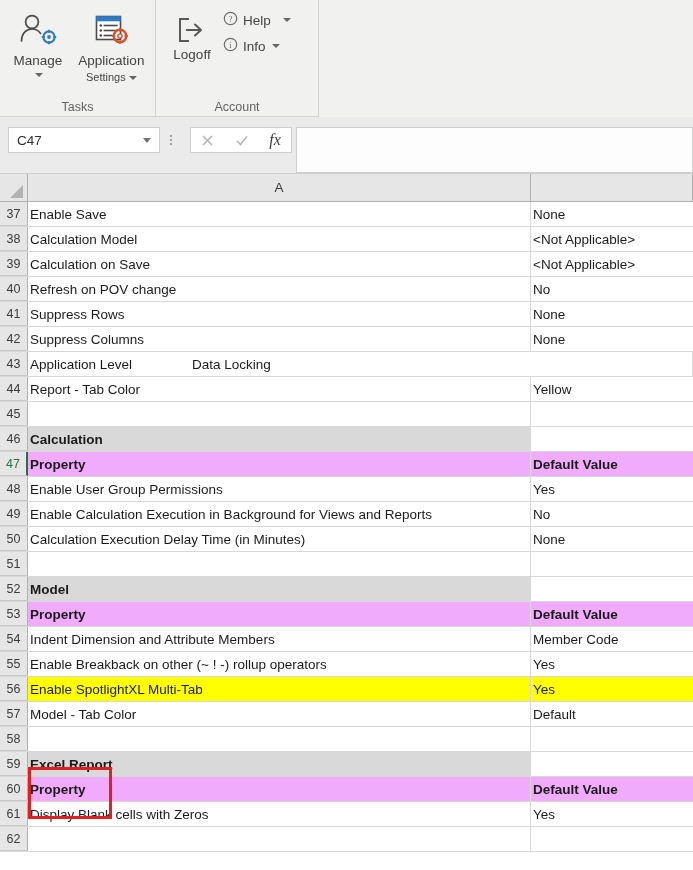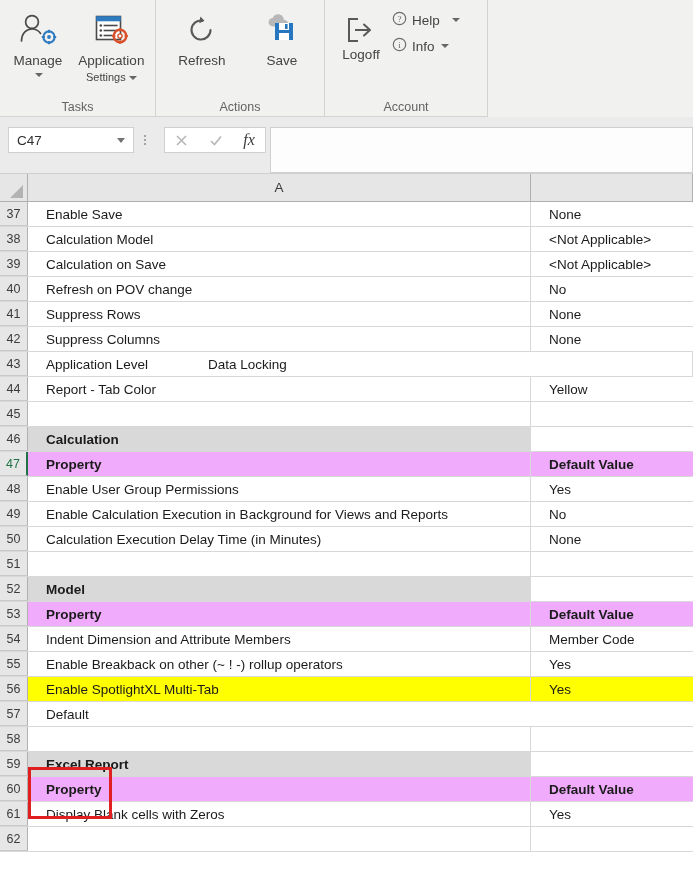--- a/index.html
+++ b/index.html
@@ -106,21 +106,21 @@
   .fbar {
     position: relative;
     height: 57px;
     background: #ebebeb;
     border-bottom: 1px solid #cfcfcf;
     display: flex;
     align-items: flex-start;
     padding-top: 10px;
   }
   .namebox {
-    width: 126px; height: 26px;
+    width: 152px; height: 26px;
     margin-left: 8px;
     background: #ffffff;
     border: 1px solid #d0d0d0;
     display: flex; align-items: center;
     padding: 0 8px;
     font-size: 13.5px;
     color: #2f2f2f;
     justify-content: space-between;
   }
   .namebox .nb-caret {
@@ -208,21 +208,21 @@
   }
   .rh.sel {
     color: #217346;
     border-right: 2px solid #217346;
     background: #e6e6e6;
   }
   .cell {
     display: flex; align-items: center;
     font-size: 13.5px;
     color: #1b1b1b;
-    padding-left: 18px;
+    padding-left: 2px;
     border-right: 1px solid #d8d8d8;
     overflow: hidden; white-space: nowrap;
   }
   .cell-a { width: 503px; min-width: 503px; }
   .cell-b { flex: 1 1 auto; border-right: none; }
   .row.shade .cell-a { background: #d9d9d9; }
   .row.shade-full .cell-a,
   .row.shade-full .cell-b { background: #f0abfc; }
   .row.bold .cell-a,
   .row.bold .cell-b { font-weight: bold; }
@@ -301,51 +301,20 @@
             <div class="lbl">Application</div>
             <div class="lbl2" style="text-align:center;">
               <span>Settings</span><span class="caret-dn"></span>
             </div>
           </div>
 
         </div>
         <div class="rgroup-title">Tasks</div>
       </div>
 
-      <div class="rgroup" style="width:169px;">
-        <div class="rgroup-body" style="justify-content:space-around;">
-
-          <div class="bigbtn">
-            <div class="glyph">
-              <svg width="36" height="34" viewBox="0 0 36 34">
-                <path d="M26.5 17 A9.5 9.5 0 1 1 18.6 7.6" fill="none" stroke="#595959" stroke-width="2.1" stroke-linecap="round"></path>
-                <path d="M16.4 3.4 L20.4 7.8 L15.3 10.3 Z" fill="#595959"></path>
-              </svg>
-            </div>
-            <div class="lbl">Refresh</div>
-          </div>
-
-          <div class="bigbtn">
-            <div class="glyph">
-              <svg width="38" height="34" viewBox="0 0 38 34">
-                <path d="M10.5 13.5 C7.6 13.5 5.6 11.6 5.6 9.2 C5.6 6.9 7.4 5.1 9.7 5.1
-                         C10.4 2.8 12.6 1.3 15.1 1.3 C18.2 1.3 20.7 3.7 20.9 6.8
-                         C23.4 6.9 25.4 8.9 25.4 11.4 C25.4 12.2 25.2 12.9 24.8 13.5 Z" fill="#b8b8b8"></path>
-                <rect x="12" y="10" width="18" height="17" fill="#2677c0"></rect>
-                <rect x="16" y="10" width="10" height="7" fill="#ffffff"></rect>
-                <rect x="22" y="11" width="2.6" height="5" fill="#2677c0"></rect>
-                <rect x="16" y="20" width="10" height="7" fill="#ffffff"></rect>
-              </svg>
-            </div>
-            <div class="lbl">Save</div>
-          </div>
-
-        </div>
-        <div class="rgroup-title">Actions</div>
-      </div>
 
       <div class="rgroup last" style="width:163px;">
         <div class="rgroup-body" style="justify-content:flex-start;padding-left:10px;">
 
           <div class="bigbtn" style="padding-top:10px;">
             <div class="glyph" style="height:32px;">
               <svg width="34" height="28" viewBox="0 0 34 28">
                 <path d="M14 3 L5 3 L5 25 L14 25" fill="none" stroke="#595959" stroke-width="2"></path>
                 <line x1="11" y1="14" x2="25" y2="14" stroke="#595959" stroke-width="2"></line>
                 <path d="M20 8.5 L26 14 L20 19.5" fill="none" stroke="#595959" stroke-width="2" stroke-linecap="round" stroke-linejoin="round"></path>
@@ -514,20 +483,21 @@
           <div class="cell cell-a">Enable Breakback on other (~ ! -) rollup operators</div>
           <div class="cell cell-b">Yes</div>
         </div>
         <div class="row hl">
           <div class="rh">56</div>
           <div class="cell cell-a">Enable SpotlightXL Multi-Tab</div>
           <div class="cell cell-b">Yes</div>
         </div>
         <div class="row">
           <div class="rh">57</div>
+          <div class="cell cell-a">Model - Tab Color</div>
           <div class="cell cell-b">Default</div>
         </div>
         <div class="row">
           <div class="rh">58</div>
           <div class="cell cell-a"></div>
           <div class="cell cell-b"></div>
         </div>
         <div class="row shade bold">
           <div class="rh">59</div>
           <div class="cell cell-a">Excel Report</div>

